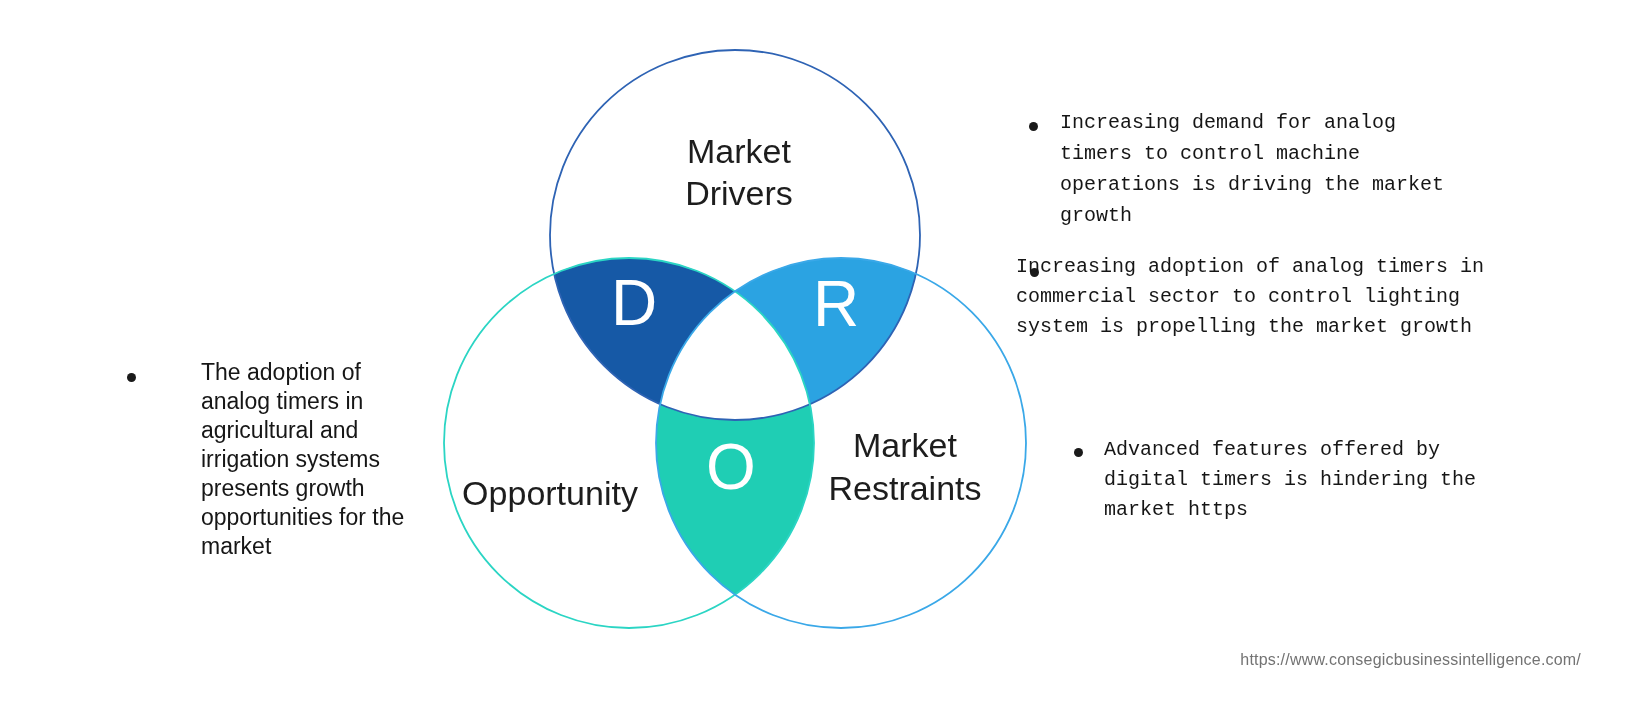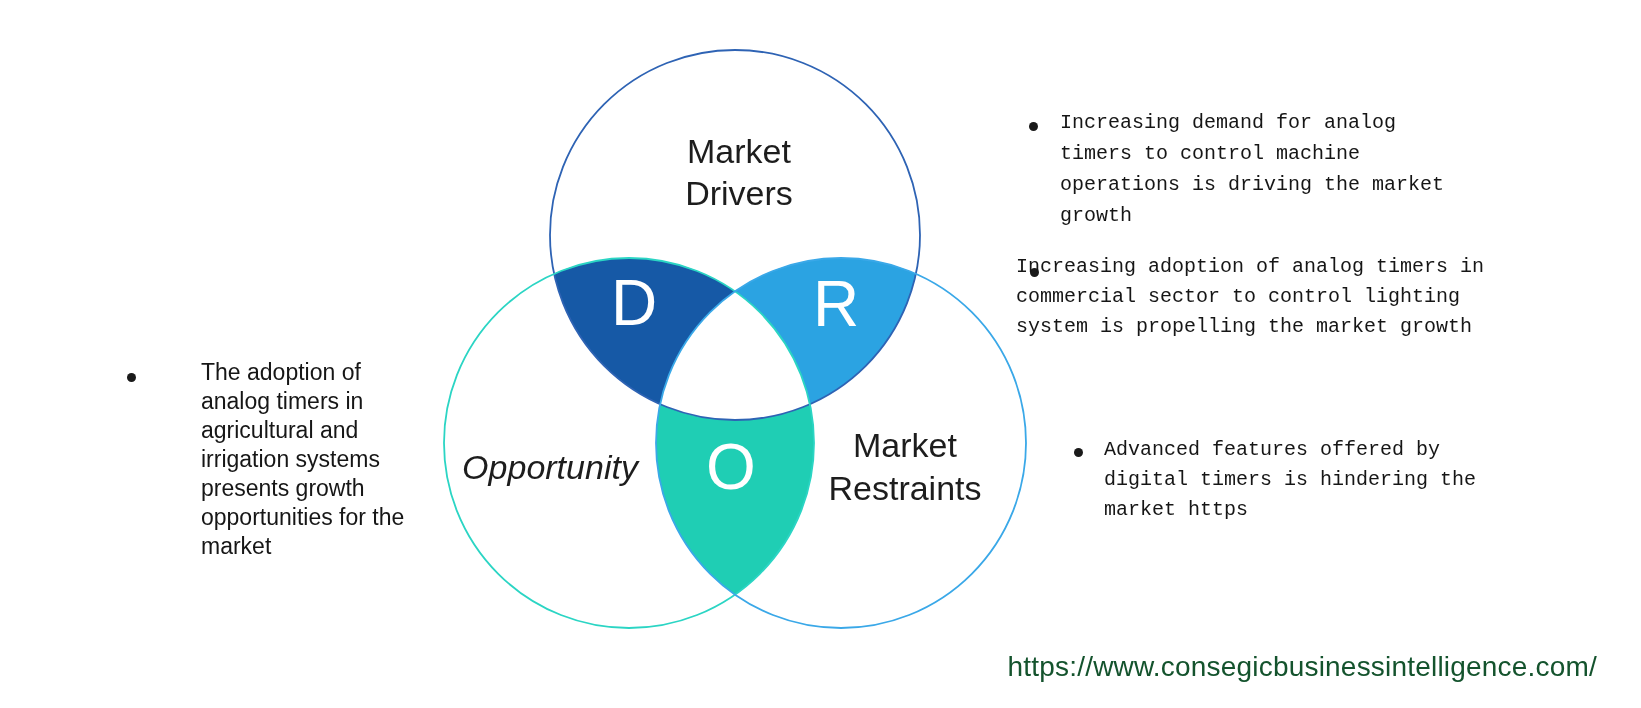--- a/index.html
+++ b/index.html
@@ -49,24 +49,24 @@
   }
   .bullet-dot {
     position: absolute;
     width: 9px;
     height: 9px;
     border-radius: 50%;
     background: #1a1a1a;
   }
   #source-url {
     position: absolute;
-    right: 44px;
+    right: 60px;
     top: 651px;
-    font-size: 28px;
-    color: #14532d;
+    font-size: 16px;
+    color: #737373;
     letter-spacing: 0.2px;
   }
 </style>
 </head>
 <body>
 
 <div id="canvas">
 
   <svg id="venn-svg" width="1641" height="708" viewBox="0 0 1641 708">
     <defs>
@@ -99,21 +99,21 @@
     <circle cx="841" cy="443" r="185" fill="none" stroke-width="1.8" stroke="#3AA8E8"></circle>
 
     <text class="venn-letter" x="634" y="303" text-anchor="middle" dominant-baseline="central">D</text>
     <text class="venn-letter" x="836" y="304" text-anchor="middle" dominant-baseline="central">R</text>
     <text class="venn-letter" x="731" y="467" text-anchor="middle" dominant-baseline="central">O</text>
   </svg>
 
   <div class="venn-label" style="left:739px; top:130px;">Market
 Drivers</div>
 
-  <div class="venn-label" style="left:550px; top:446px;font-style:italic;">Opportunity</div>
+  <div class="venn-label" style="left:550px; top:472px;">Opportunity</div>
 
   <div class="venn-label" style="left:905px; top:424px; line-height:43px;">Market
 Restraints</div>
 
   <div class="bullet-dot" style="left:127px; top:373px;"></div>
   <div class="note left-note" style="left:165px; top:358px;margin-left:36px;">The adoption of
 analog timers in
 agricultural and
 irrigation systems
 presents growth

